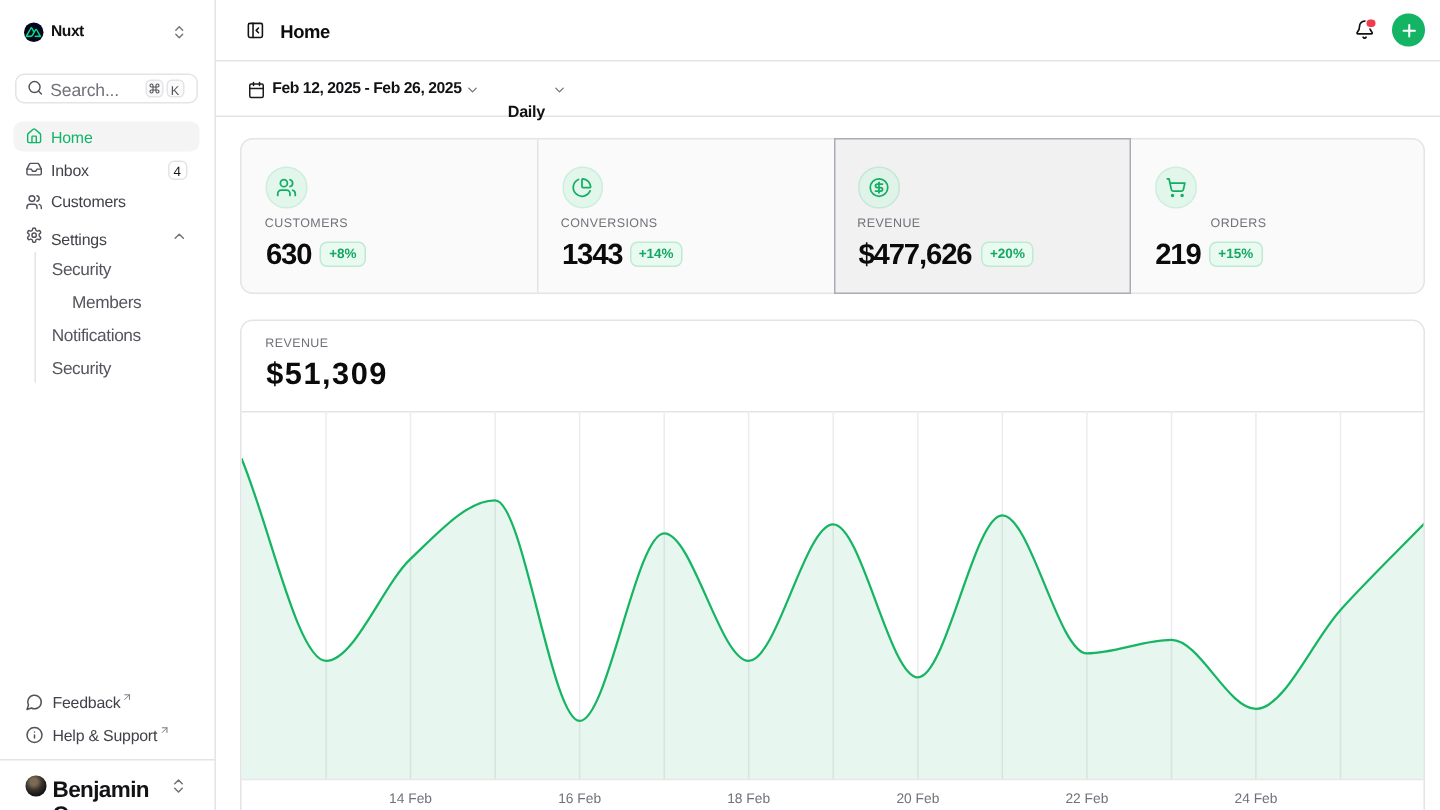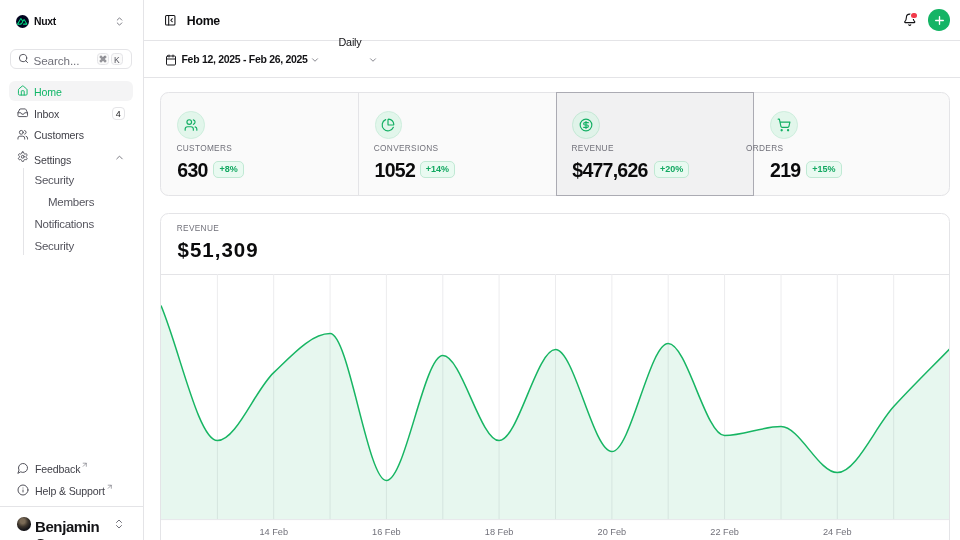--- a/index.html
+++ b/index.html
@@ -136,21 +136,21 @@
 <svg class="ico abs" width="12" height="12" viewBox="0 0 24 24" style="left:165.3px;top:53.5px;color:#1b1b1f">
       <path d="M8 2v4"></path>
       <path d="M16 2v4"></path>
       <rect width="18" height="18" x="3" y="4" rx="2"></rect>
       <path d="M3 10h18"></path>
     </svg>
 <div class="abs" style="left:181.5px;top:53.2px;font-size:10.5px;letter-spacing:-0.3px;font-weight:700;color:#121215">Feb 12, 2025 - Feb 26, 2025</div>
 <svg class="ico abs" width="10" height="10" viewBox="0 0 24 24" style="left:310px;top:54.8px;color:#71717a">
       <path d="m6 9 6 6 6-6"></path>
     </svg>
-<div class="abs" style="left:338.5px;top:36px;font-size:10.8px;letter-spacing:-0.2px;font-weight:400;color:#121215">Daily</div>
+<div class="abs" style="left:338.5px;top:69px;font-size:10.8px;letter-spacing:-0.2px;font-weight:700;color:#121215">Daily</div>
 <svg class="ico abs" width="10" height="10" viewBox="0 0 24 24" style="left:367.5px;top:54.8px;color:#71717a">
       <path d="m6 9 6 6 6-6"></path>
     </svg>
 
 <div class="abs" style="left:160.3px;top:91.6px;width:790px;height:104px;border:1px solid #e4e4e7;border-radius:8.5px;background:#fafafa"></div>
 <div class="abs" style="left:357.8px;top:92.6px;width:1px;height:102px;background:#e4e4e7"></div>
 <div class="abs" style="left:555.5px;top:92.6px;width:1px;height:102px;background:#e4e4e7"></div>
 <div class="abs" style="left:753.1px;top:92.6px;width:1px;height:102px;background:#e4e4e7"></div>
 
 <div class="abs" style="left:555.5px;top:91.6px;width:198.1px;height:104px;background:#f1f1f2;border:1px solid #ababb3"></div>
@@ -165,40 +165,40 @@
 <div class="abs lbl" style="left:176.5px;top:143.2px">CUSTOMERS</div>
 <div class="abs val" style="left:177.3px;top:159px">630</div>
 <div class="abs badge" style="left:213.3px;top:160.8px">+8%</div>
 
 <div class="abs" style="left:374.6px;top:111px;width:27.5px;height:27.5px;border-radius:50%;background:#e2f6eb;border:1px solid #cdeedd"></div>
 <svg class="ico abs" width="14" height="14" viewBox="0 0 24 24" style="left:381.3px;top:117.7px;color:#12af63">
       <path d="M21 12c.552 0 1.005-.449.95-.998a10 10 0 0 0-8.953-8.951c-.55-.055-.998.398-.998.95v8a1 1 0 0 0 1 1z"></path>
       <path d="M21.21 15.89A10 10 0 1 1 8 2.83"></path>
     </svg>
 <div class="abs lbl" style="left:373.8px;top:143.2px">CONVERSIONS</div>
-<div class="abs val" style="left:374.6px;top:158.7px">1052</div>
+<div class="abs val" style="left:374.6px;top:158.7px">1343</div>
 <div class="abs badge" style="left:419.6px;top:160.8px">+14%</div>
 
 <div class="abs" style="left:572.3px;top:111px;width:27.5px;height:27.5px;border-radius:50%;background:#e0f3e9;border:1px solid #c4e8d5"></div>
 <svg class="ico abs" width="14" height="14" viewBox="0 0 24 24" style="left:579px;top:117.7px;color:#12af63">
       <circle cx="12" cy="12" r="10"></circle>
       <path d="M16 8h-6a2 2 0 1 0 0 4h4a2 2 0 1 1 0 4H8"></path>
       <path d="M12 18V6"></path>
     </svg>
 <div class="abs lbl" style="left:571.5px;top:143.2px">REVENUE</div>
 <div class="abs val" style="left:572.3px;top:158.7px">$477,626</div>
 <div class="abs badge" style="left:653.8px;top:160.8px">+20%</div>
 
 <div class="abs" style="left:770.1px;top:111px;width:27.5px;height:27.5px;border-radius:50%;background:#e2f6eb;border:1px solid #cdeedd"></div>
 <svg class="ico abs" width="14" height="14" viewBox="0 0 24 24" style="left:776.8px;top:117.7px;color:#12af63">
       <circle cx="8" cy="21" r="1"></circle>
       <circle cx="19" cy="21" r="1"></circle>
       <path d="M2.05 2.05h2l2.66 12.42a2 2 0 0 0 2 1.58h9.78a2 2 0 0 0 1.95-1.57l1.65-7.43H5.12"></path>
     </svg>
-<div class="abs lbl" style="left:746px;top:143.2px">ORDERS</div>
+<div class="abs lbl" style="left:807px;top:143.2px">ORDERS</div>
 <div class="abs val" style="left:770.1px;top:158.7px">219</div>
 <div class="abs badge" style="left:806px;top:160.8px">+15%</div>
 
 <div class="abs" style="left:160.3px;top:213.4px;width:790px;height:400px;border:1px solid #e4e4e7;border-radius:8.5px;background:#fff;overflow:hidden">
   <div class="abs lbl" style="left:15.5px;top:8.6px">REVENUE</div>
   <div class="abs val" style="left:16.2px;top:24px;font-size:20.5px;letter-spacing:1px">$51,309</div>
   <div class="abs" style="left:0;top:59.6px;width:790px;height:1px;background:#e4e4e7"></div>
   <svg class="abs" width="789" height="266" viewBox="0 0 789 266" style="left:0;top:60px">
     <g stroke="#ececee" stroke-width="1">
       <line x1="56.4" y1="0" x2="56.4" y2="245.6"></line>

